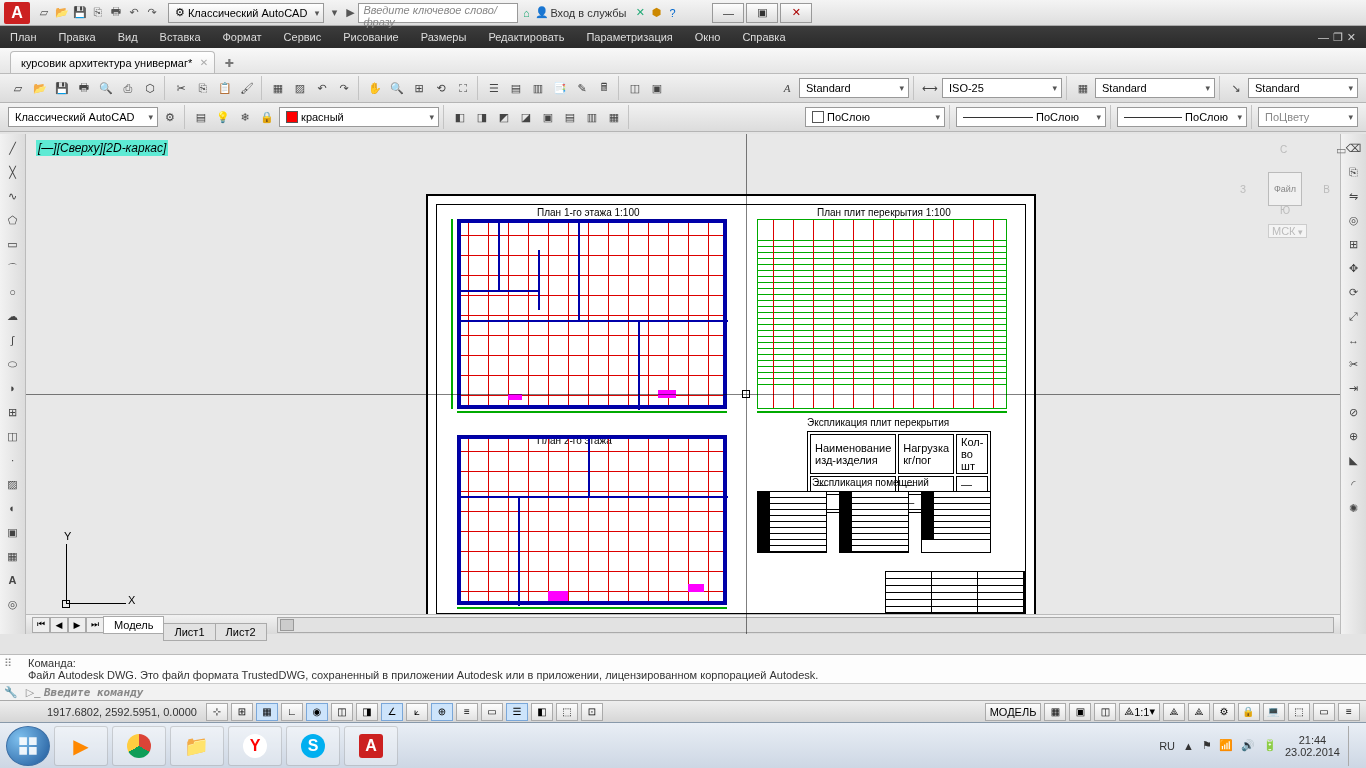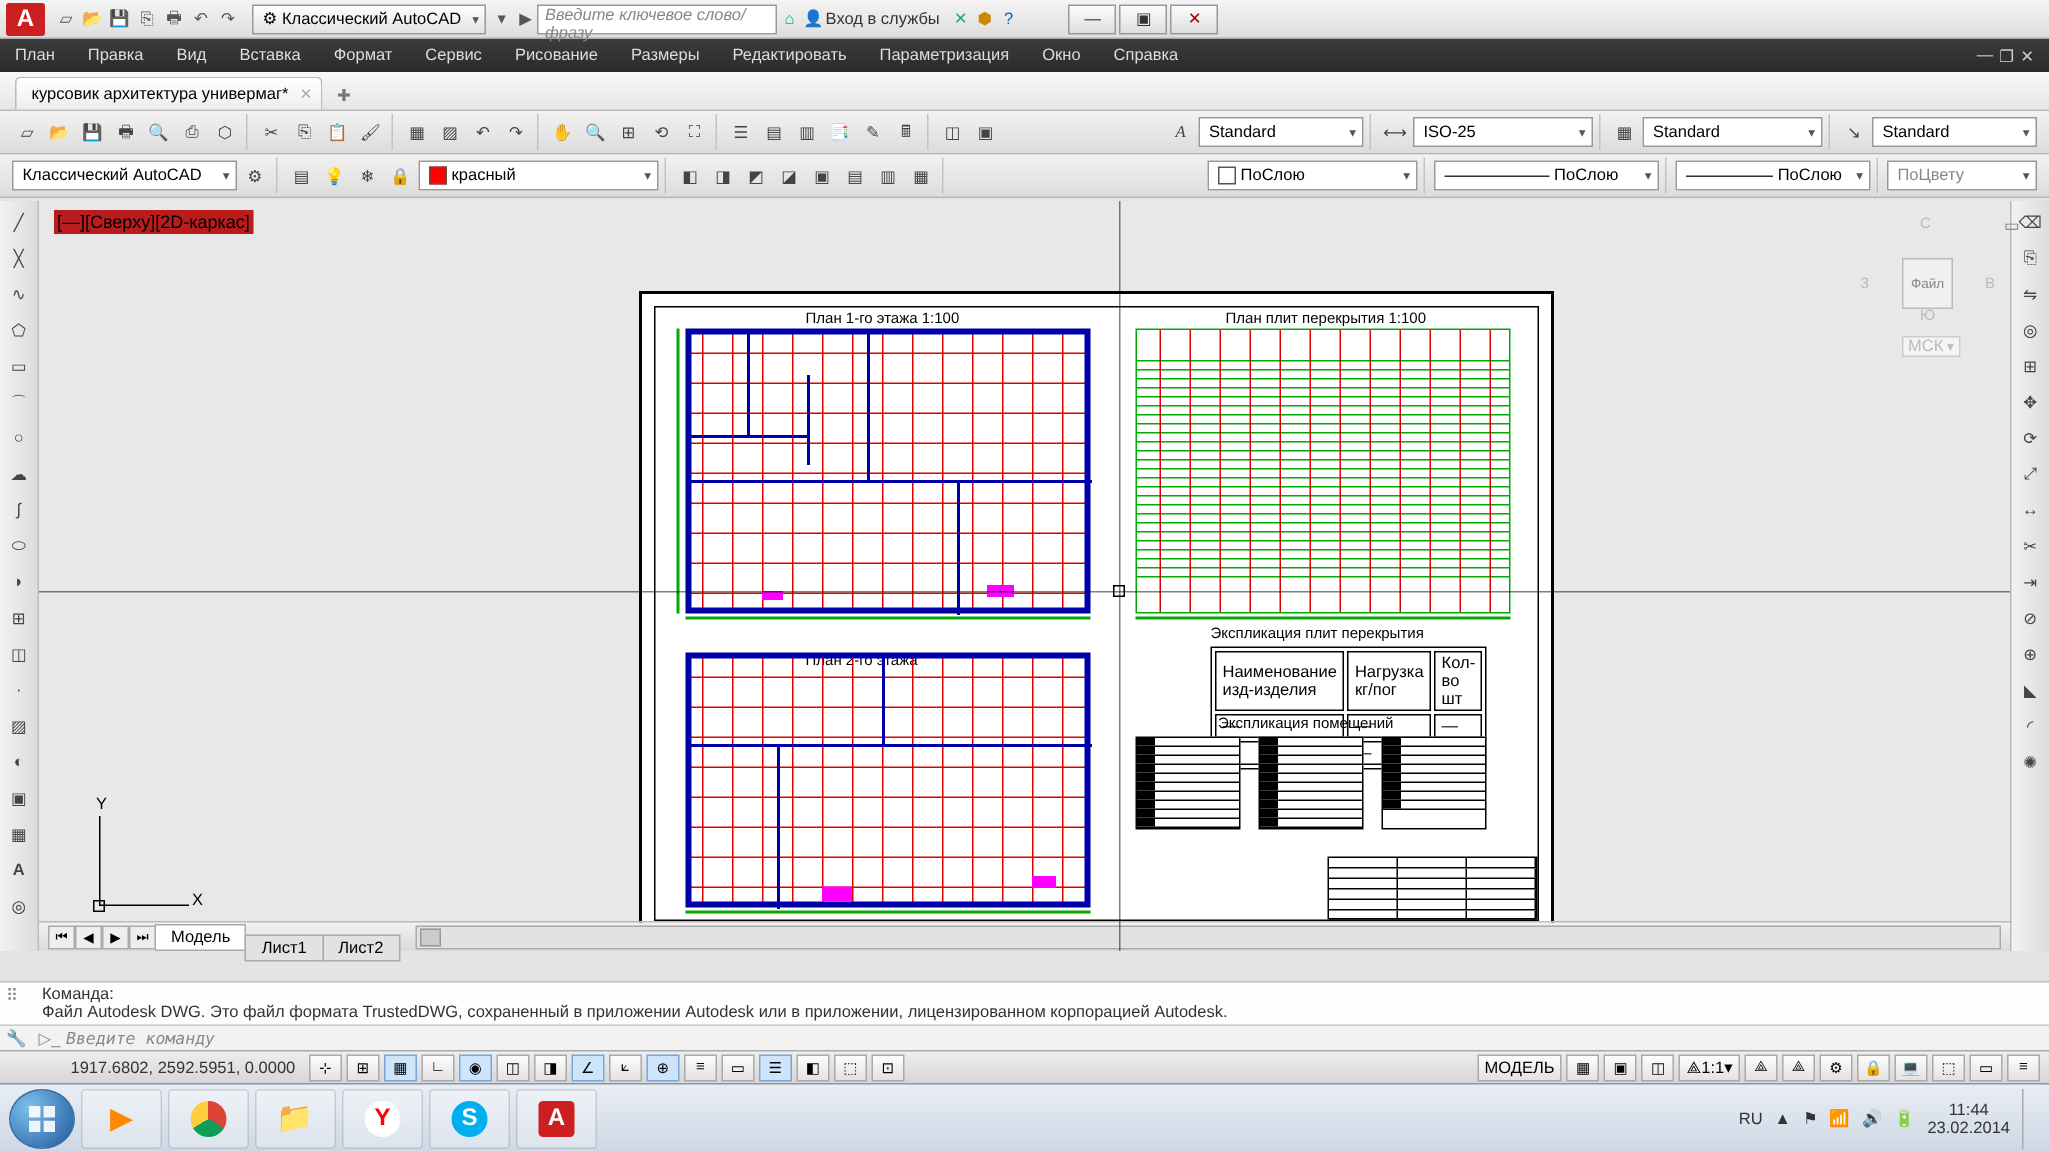--- a/index.html
+++ b/index.html
@@ -27,21 +27,21 @@
 .combo { height:20px; background:#fff; border:1px solid #999; display:flex; align-items:center; padding:0 18px 0 6px; position:relative; font-size:11px; }
 .combo::after { content:"▾"; position:absolute; right:4px; font-size:9px; color:#555; }
 .toolstrip2 { display:flex; background:linear-gradient(#f2f2f2,#dcdcdc); border-bottom:1px solid #b5b5b5; padding:2px 4px; gap:2px; }
 .color-sw { width:12px; height:12px; border:1px solid #555; display:inline-block; }
 .line-sample { width:70px; height:1px; background:#333; display:inline-block; }
 .workarea { position:absolute; top:134px; left:0; right:0; bottom:68px; display:flex; }
 .vtoolbar { width:26px; background:linear-gradient(90deg,#f2f2f2,#dcdcdc); border-right:1px solid #bbb; display:flex; flex-direction:column; align-items:center; padding:4px 0; gap:4px; }
 .vtoolbar.right { border-left:1px solid #bbb; border-right:none; }
 .vbtn { width:20px; height:20px; display:flex; align-items:center; justify-content:center; color:#444; }
 .canvas-wrap { flex:1; display:flex; flex-direction:column; background:#2d2d2d; position:relative; }
-.vp-label { position:absolute; top:6px; left:10px; color:#000; font-size:12px; background:#b91c1c; padding:1px 2px; z-index:4; }
+.vp-label { position:absolute; top:6px; left:10px; color:#000; font-size:12px; background:#5eead4; padding:1px 2px; z-index:4;font-style:italic; }
 .paper { position:absolute; left:400px; top:60px; width:610px; height:430px; background:#fff; border:2px solid #000; }
 .paper-inner { position:absolute; inset:8px; border:1px solid #000; }
 .drawing-title { position:absolute; font-family:Arial; font-size:10px; color:#000; }
 .plan-box { position:absolute; border:1px solid #009; }
 .grid-v { position:absolute; top:0; bottom:0; width:1px; background:#d00; }
 .grid-h { position:absolute; left:0; right:0; height:1px; background:#d00; }
 .wall { position:absolute; background:#00a; }
 .dim-line { position:absolute; background:#0a0; }
 .slab-line { position:absolute; background:#0a0; height:1px; }
 .slab-vline { position:absolute; background:#d00; width:1px; }
@@ -71,21 +71,21 @@
 .layout-tabs { height:20px; background:linear-gradient(#f2f2f2,#dadada); display:flex; align-items:center; padding:0 6px; gap:0; border-top:1px solid #bbb; }
 .lt-btn { width:18px; height:16px; border:1px solid #aaa; background:#eee; display:flex; align-items:center; justify-content:center; font-size:9px; }
 .lt-tab { height:18px; padding:0 10px; border:1px solid #aaa; background:#fff; margin-left:-1px; font-size:11px; display:flex; align-items:center; }
 .lt-tab.inactive { background:#e2e2e2;margin-top:15px; }
 .hscroll { flex:1; height:16px; background:#e2e2e2; border:1px solid #aaa; margin-left:10px; position:relative; }
 .hscroll-thumb { position:absolute; left:2px; top:1px; width:14px; height:12px; background:#ccc; border:1px solid #999; }
 .cmd-area { position:absolute; left:0; right:0; bottom:22px; height:46px; background:#fdfdfd; border-top:1px solid #bbb; font-family:Consolas,monospace; font-size:12px; color:#333; }
 .cmd-log { padding:2px 28px; height:28px; overflow:hidden; }
 .cmd-line { display:flex; align-items:center; height:18px; border-top:1px solid #ccc; background:#f2f2f2; }
 .cmd-handle { width:22px; display:flex; align-items:center; justify-content:center; color:#888; }
-.cmd-input { flex:1; color:#888; font-style:italic; font-family:Consolas,monospace; }
+.cmd-input { flex:1; color:#888; font-style:italic; font-family:Consolas,monospace;font-weight:bold; }
 .statusbar { position:absolute; left:0; right:0; bottom:0; height:22px; background:linear-gradient(#eee,#d6d6d6); border-top:1px solid #aaa; display:flex; align-items:center; padding:0 6px; gap:3px; font-size:11px; }
 .sb-coords { color:#333; padding:0 6px; }
 .sb-btn { width:22px; height:18px; border:1px solid #aaa; background:linear-gradient(#fdfdfd,#e2e2e2); display:flex; align-items:center; justify-content:center; font-size:10px; }
 .sb-btn.active { background:#cde4fb; border-color:#7aa7d9; }
 .sb-spacer { flex:1; }
 .sb-text { padding:0 4px; border:1px solid #aaa; height:18px; display:flex; align-items:center; background:linear-gradient(#fdfdfd,#e2e2e2); } 
 
 .statusbar { bottom:46px;padding-left:41px; }
 .cmd-area { bottom:68px; }
 .workarea { bottom:134px; }
@@ -695,18 +695,18 @@
       <span style="width:24px;height:24px;background:#cc2020;color:#fff;font-weight:bold;font-size:16px;display:inline-flex;align-items:center;justify-content:center;border-radius:3px">A</span>
     </div>
   <div class="tray">
     <span>RU</span>
     <span>▲</span>
     <span>⚑</span>
     <span>📶</span>
     <span>🔊</span>
     <span>🔋</span>
     <div class="tray-time">
-      <div>11:44</div>
+      <div>21:44</div>
         <div>23.02.2014</div>
     </div>
     <span style="width:12px;height:40px;border-left:1px solid #aaa;display:inline-block"></span>
   </div>
 </div>
 
 </body></html>

